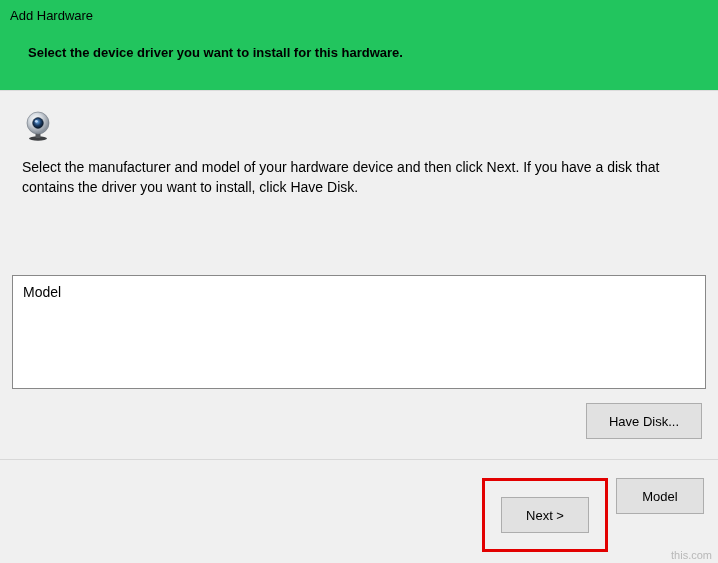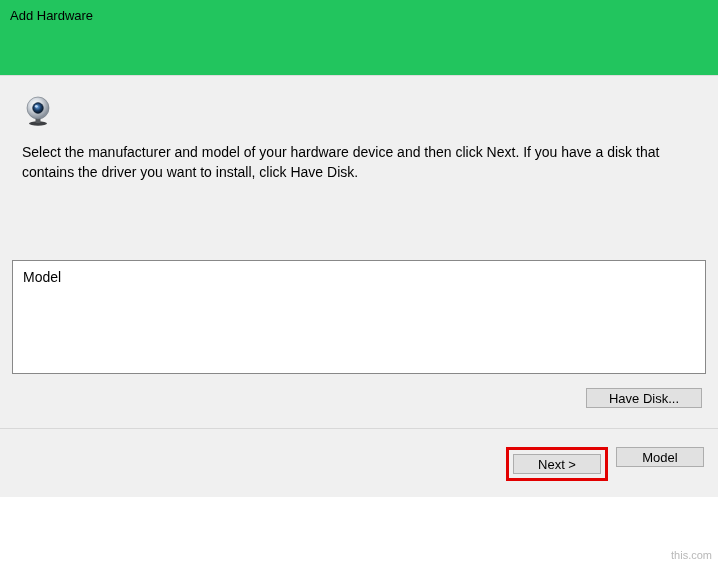--- a/index.html
+++ b/index.html
@@ -80,48 +80,49 @@
       display: flex;
       justify-content: flex-end;
       gap: 8px;
     }
     button.win-btn {
       background: #e1e1e1;
       border: 1px solid #adadad;
       font-size: 13px;
       font-family: inherit;
       padding: 0;
-      height: 20px;
+      height: 36px;
       min-width: 88px;
       cursor: pointer;
       color: #000;
     }
     button.win-btn.wide {
       min-width: 116px;
     }
     .highlight-next {
       display: inline-block;
       border: 3px solid #e20000;
-      padding: 4px;
+      padding: 16px;
       line-height: 0;
     }
     .watermark {
       position: absolute;
       right: 6px;
       bottom: 2px;
       font-size: 11px;
       color: #b8b8b8;
       font-family: Arial, sans-serif;
     }
   </style>
 </head>
 <body>
 
 <div class="header-region">
   <div class="window-title">Add Hardware</div>
+  <div class="page-title">Select the device driver you want to install for this hardware.</div>
 </div>
 
 <div class="content-region">
   <div class="instruction-row">
     <span class="hw-icon">
       <svg viewBox="0 0 32 32" width="32" height="32">
         <defs>
           <radialGradient id="ballg" cx="40%" cy="35%" r="60%">
             <stop offset="0%" stop-color="#ffffff"></stop>
             <stop offset="45%" stop-color="#d8dde3"></stop>

